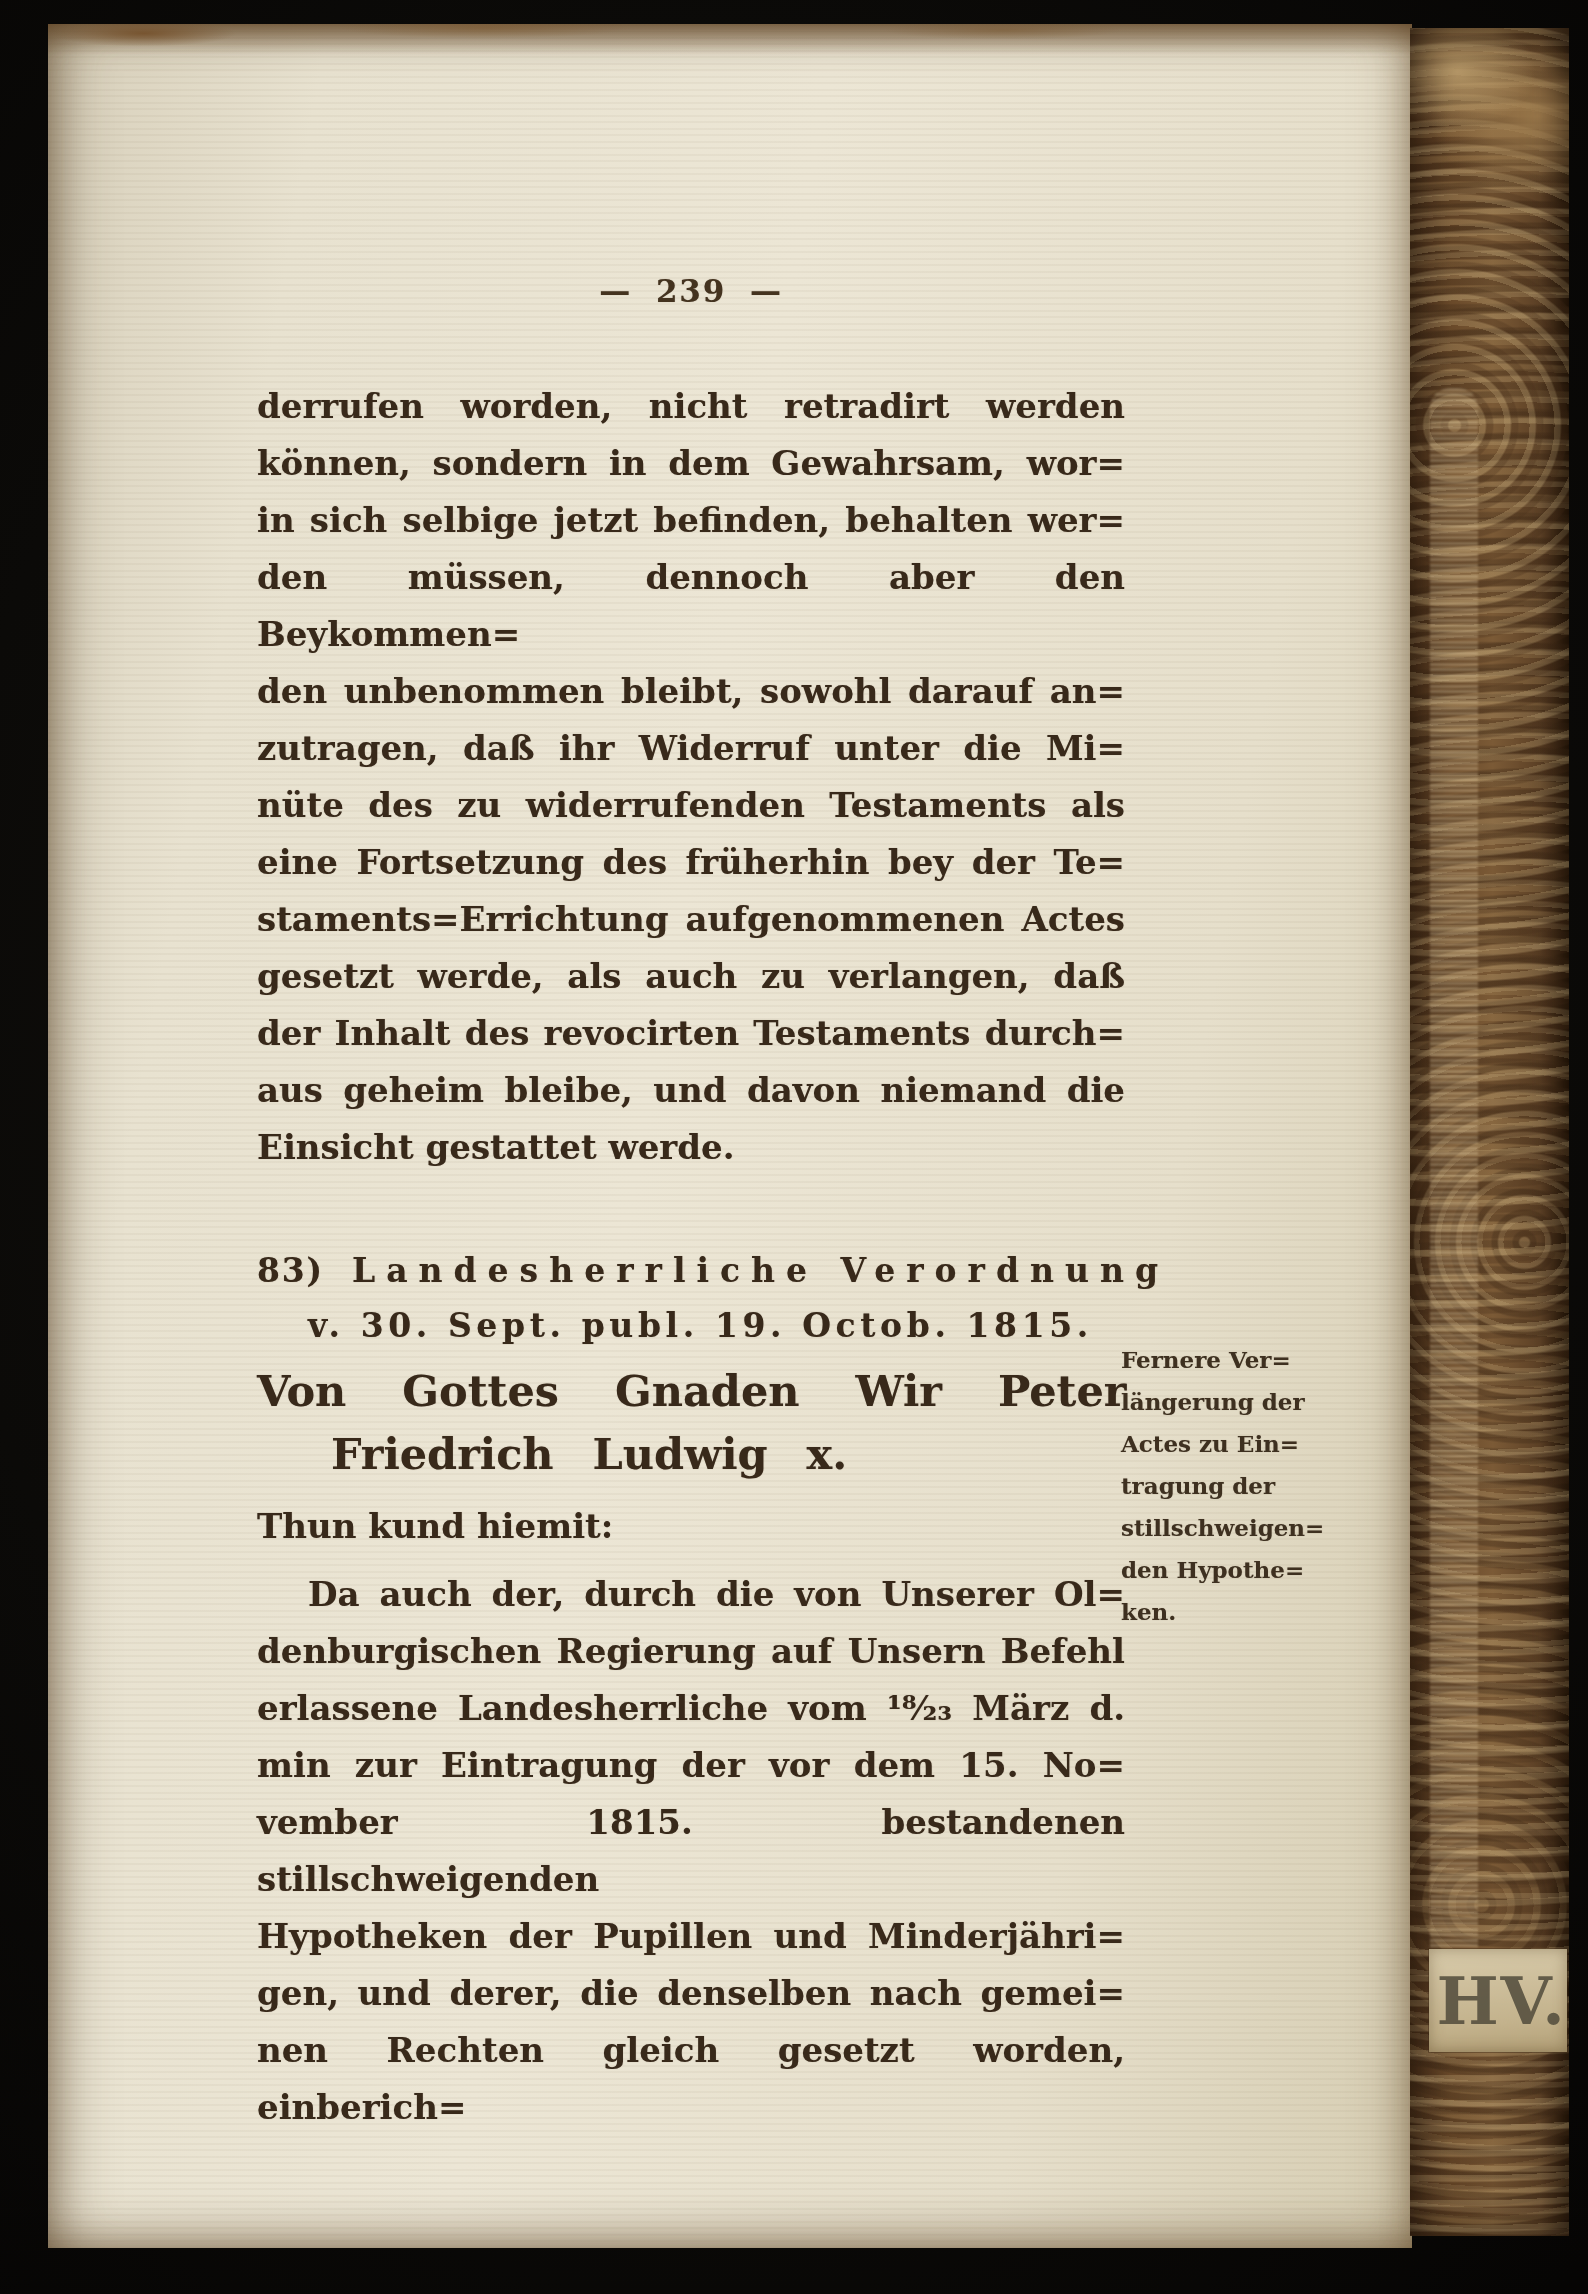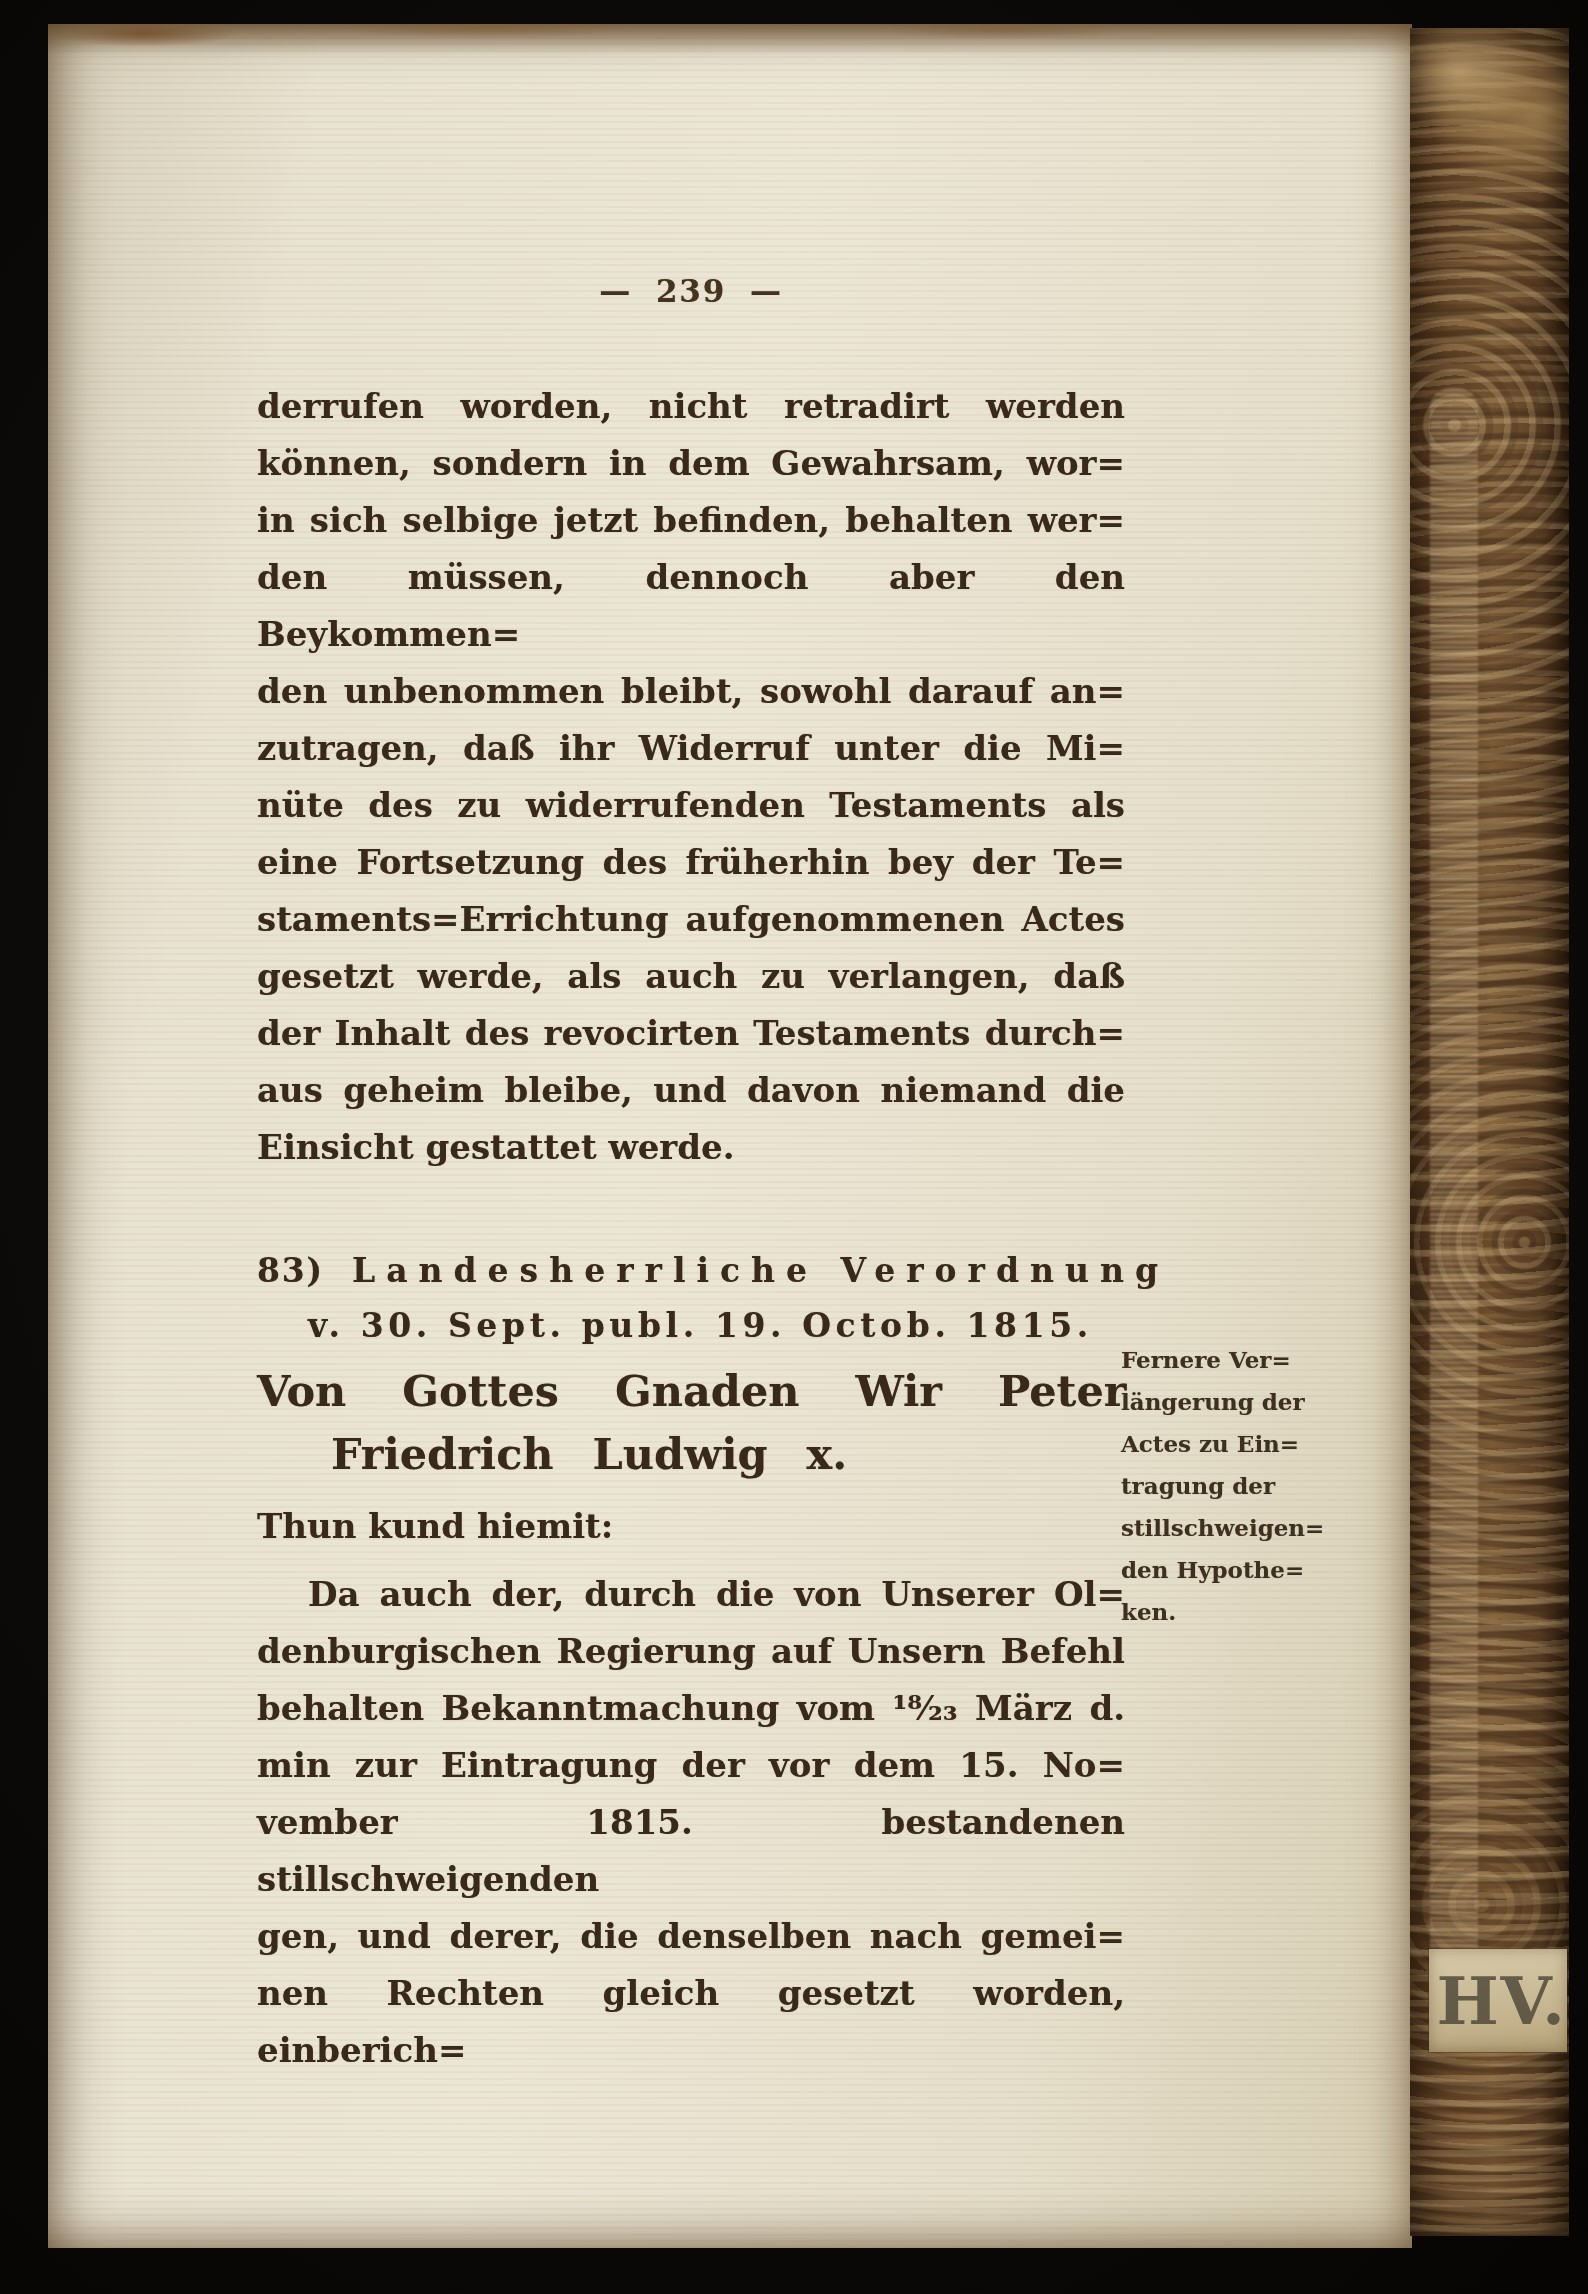--- a/index.html
+++ b/index.html
@@ -121,23 +121,24 @@
       <p class="h1"><span class="hprefix">83)</span><span class="hspaced">Landesherrliche Verordnung</span></p>
       <p class="h2">v. 30. Sept. publ. 19. Octob. 1815.</p>
 
       <p class="proc proc1">Von Gottes Gnaden Wir Peter</p>
       <p class="proc proc2">Friedrich Ludwig x.</p>
 
       <p class="salutation">Thun kund hiemit:</p>
 
       <p class="line indent p2start">Da auch der, durch die von Unserer Ol=</p>
       <p class="line">denburgischen Regierung auf Unsern Befehl</p>
-      <p class="line">behalten Bekanntmachung vom ¹⁸⁄₂₃ März d.</p>
+      <p class="line">erlassene Landesherrliche vom ¹⁸⁄₂₃ März d.</p>
       <p class="line">min zur Eintragung der vor dem 15. No=</p>
       <p class="line">vember 1815. bestandenen stillschweigenden</p>
+      <p class="line">Hypotheken der Pupillen und Minderjähri=</p>
       <p class="line">gen, und derer, die denselben nach gemei=</p>
       <p class="line">nen Rechten gleich gesetzt worden, einberich=</p>
     </div>
 
     <div class="margin-note">
       <p class="note-line">Fernere Ver=</p>
       <p class="note-line">längerung der</p>
       <p class="note-line">Actes zu Ein=</p>
       <p class="note-line">tragung der</p>
       <p class="note-line">stillschweigen=</p>

